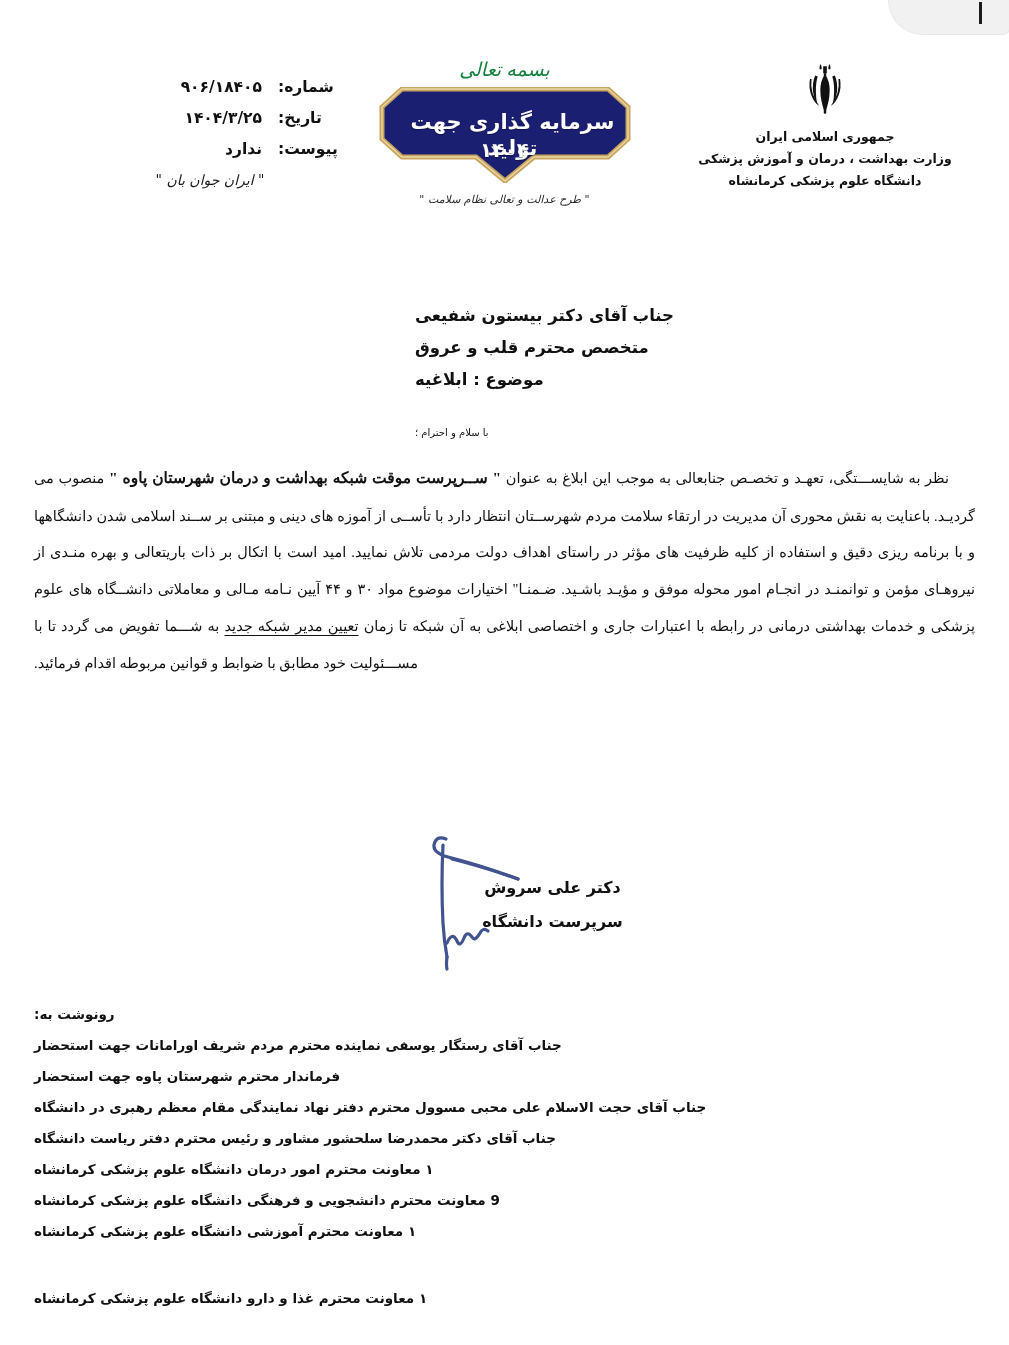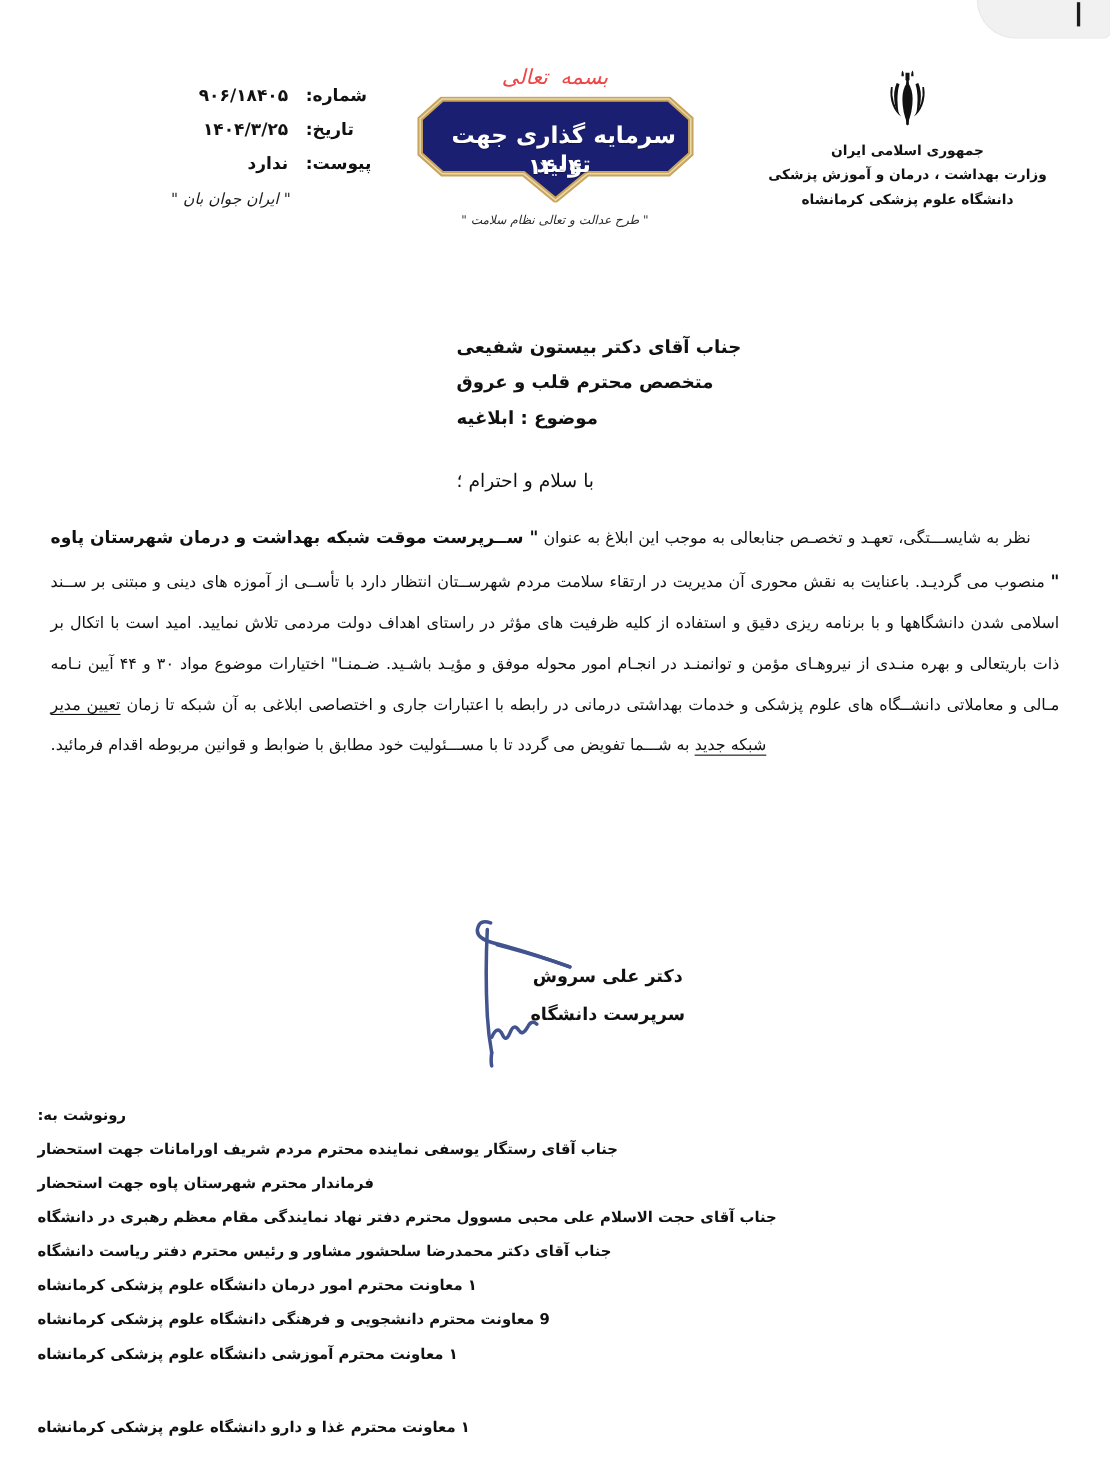--- a/index.html
+++ b/index.html
@@ -80,24 +80,24 @@
   .badge-block {
     position: absolute;
     top: 58px;
     left: 0;
     right: 0;
     margin: 0 auto;
     width: 300px;
     text-align: center;
   }
   .besmellah {
-    font-family: Liberation Mono, monospace;
+    font-family: Liberation Sans, sans-serif;
     font-size: 19px;
     font-style: italic;
-    color: #ef4444;
+    color: #15803d;
     margin-bottom: 6px;
     letter-spacing: 1px;
   }
   .badge-wrap {
     position: relative;
     width: 258px;
     height: 96px;
     margin: 0 auto;
   }
   .badge-shape {
@@ -185,21 +185,21 @@
     font-size: 16.5px;
     font-weight: bold;
     line-height: 1.95;
   }
   .greeting {
     position: absolute;
     top: 425px;
     right: 34px;
     width: 560px;
     text-align: left;
-    font-size: 17px;
+    font-size: 10px;
     line-height: 1.6;
   }
 
   
   .body-text {
     position: absolute;
     top: 458px;
     right: 34px;
     left: 34px;
     text-align: justify;
@@ -210,22 +210,23 @@
   }
   .body-text .strong {
     font-weight: bold;
     font-size: 15.5px;
   }
   .body-text .underline {
     text-decoration: underline;
     text-underline-offset: 4px;
   }
   .body-text p {
-    margin: 12px;
+    margin: 0;
     text-indent: 26px;
+    font-family: Liberation Serif, serif;
   }
 
   
   .signature {
     position: absolute;
     top: 855px;
     left: 0;
     right: 2px;
     margin: 0 auto;
     width: 300px;

